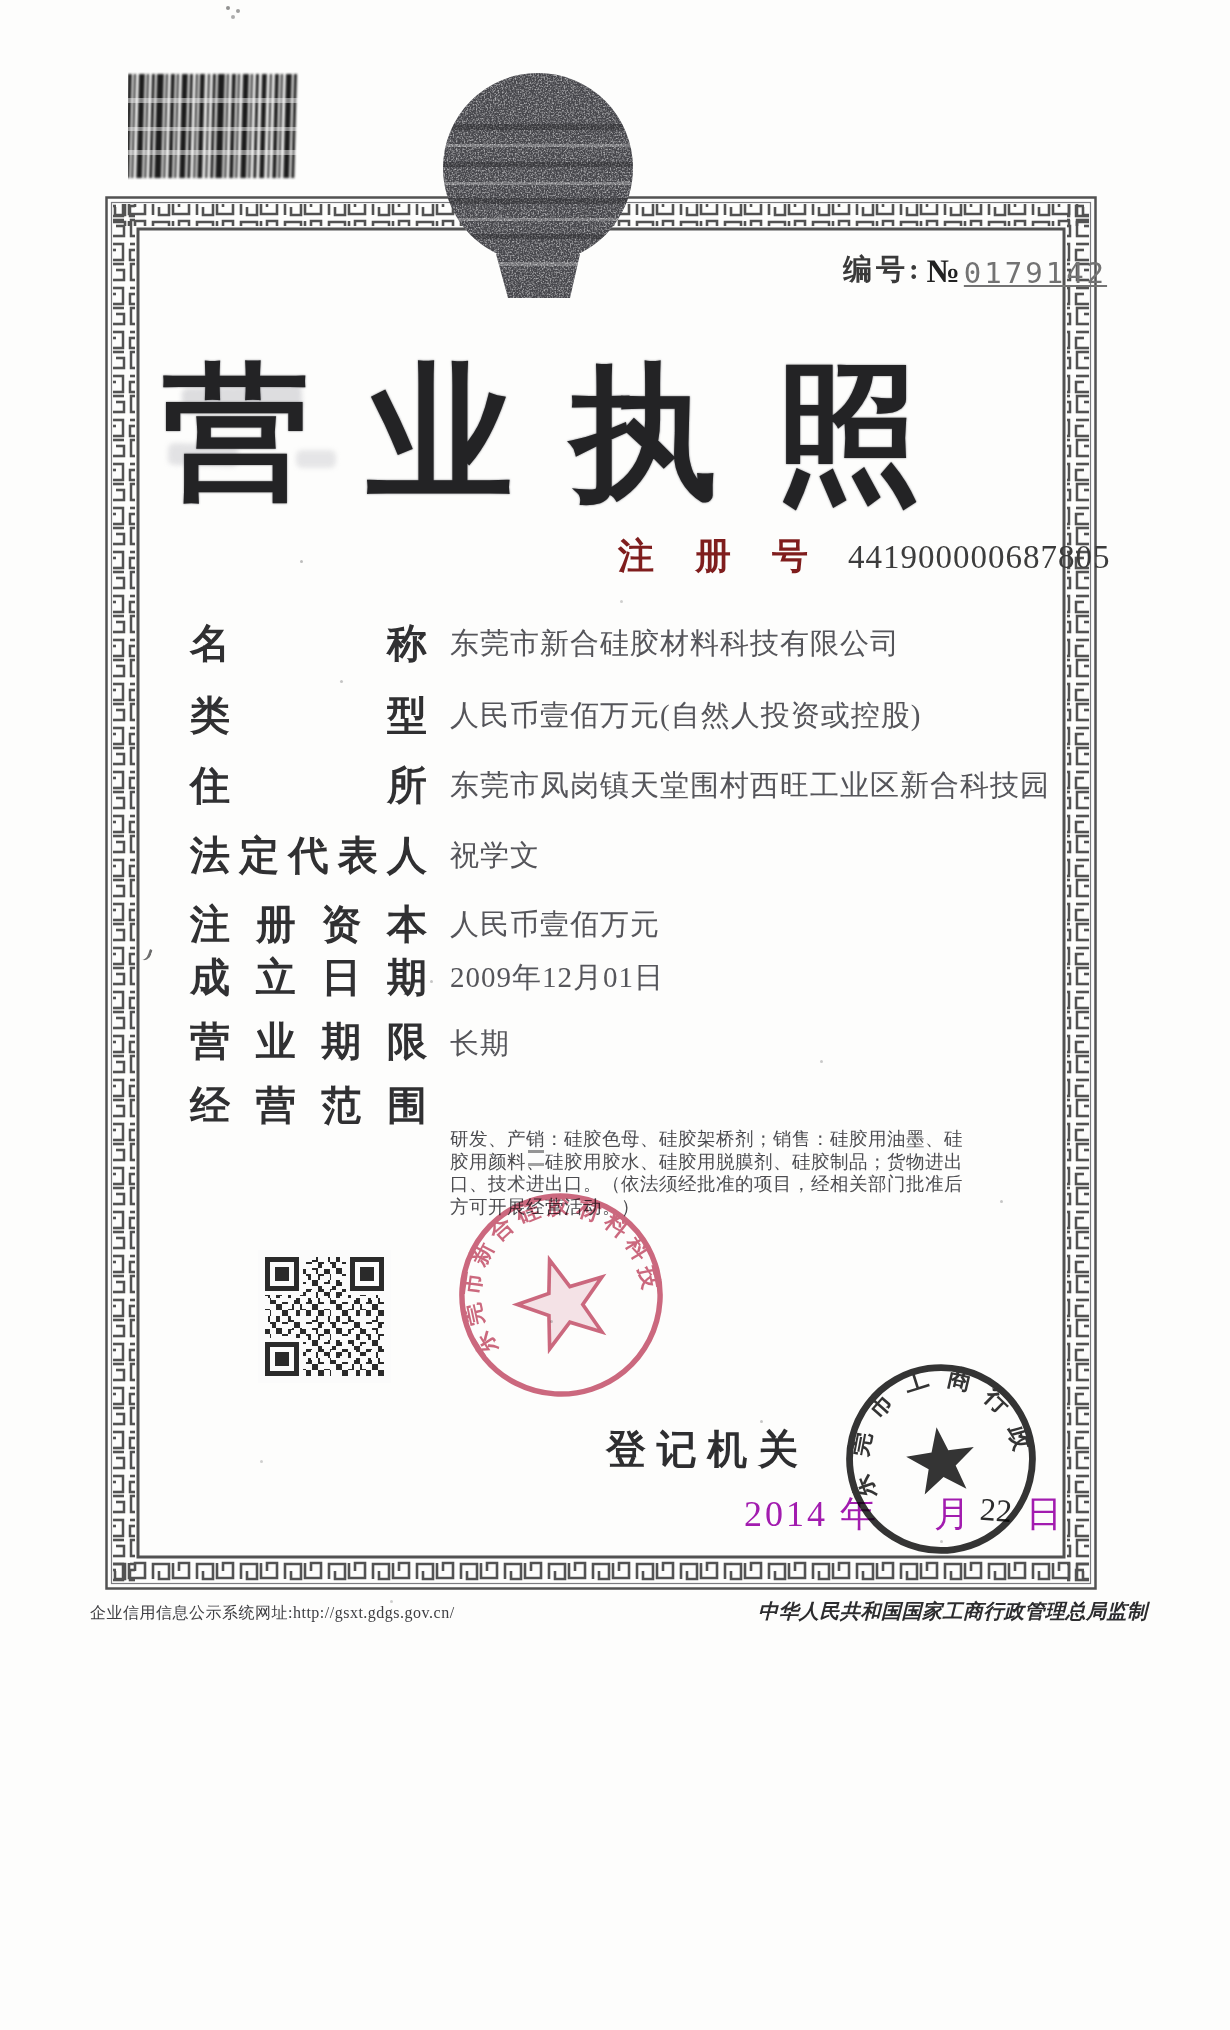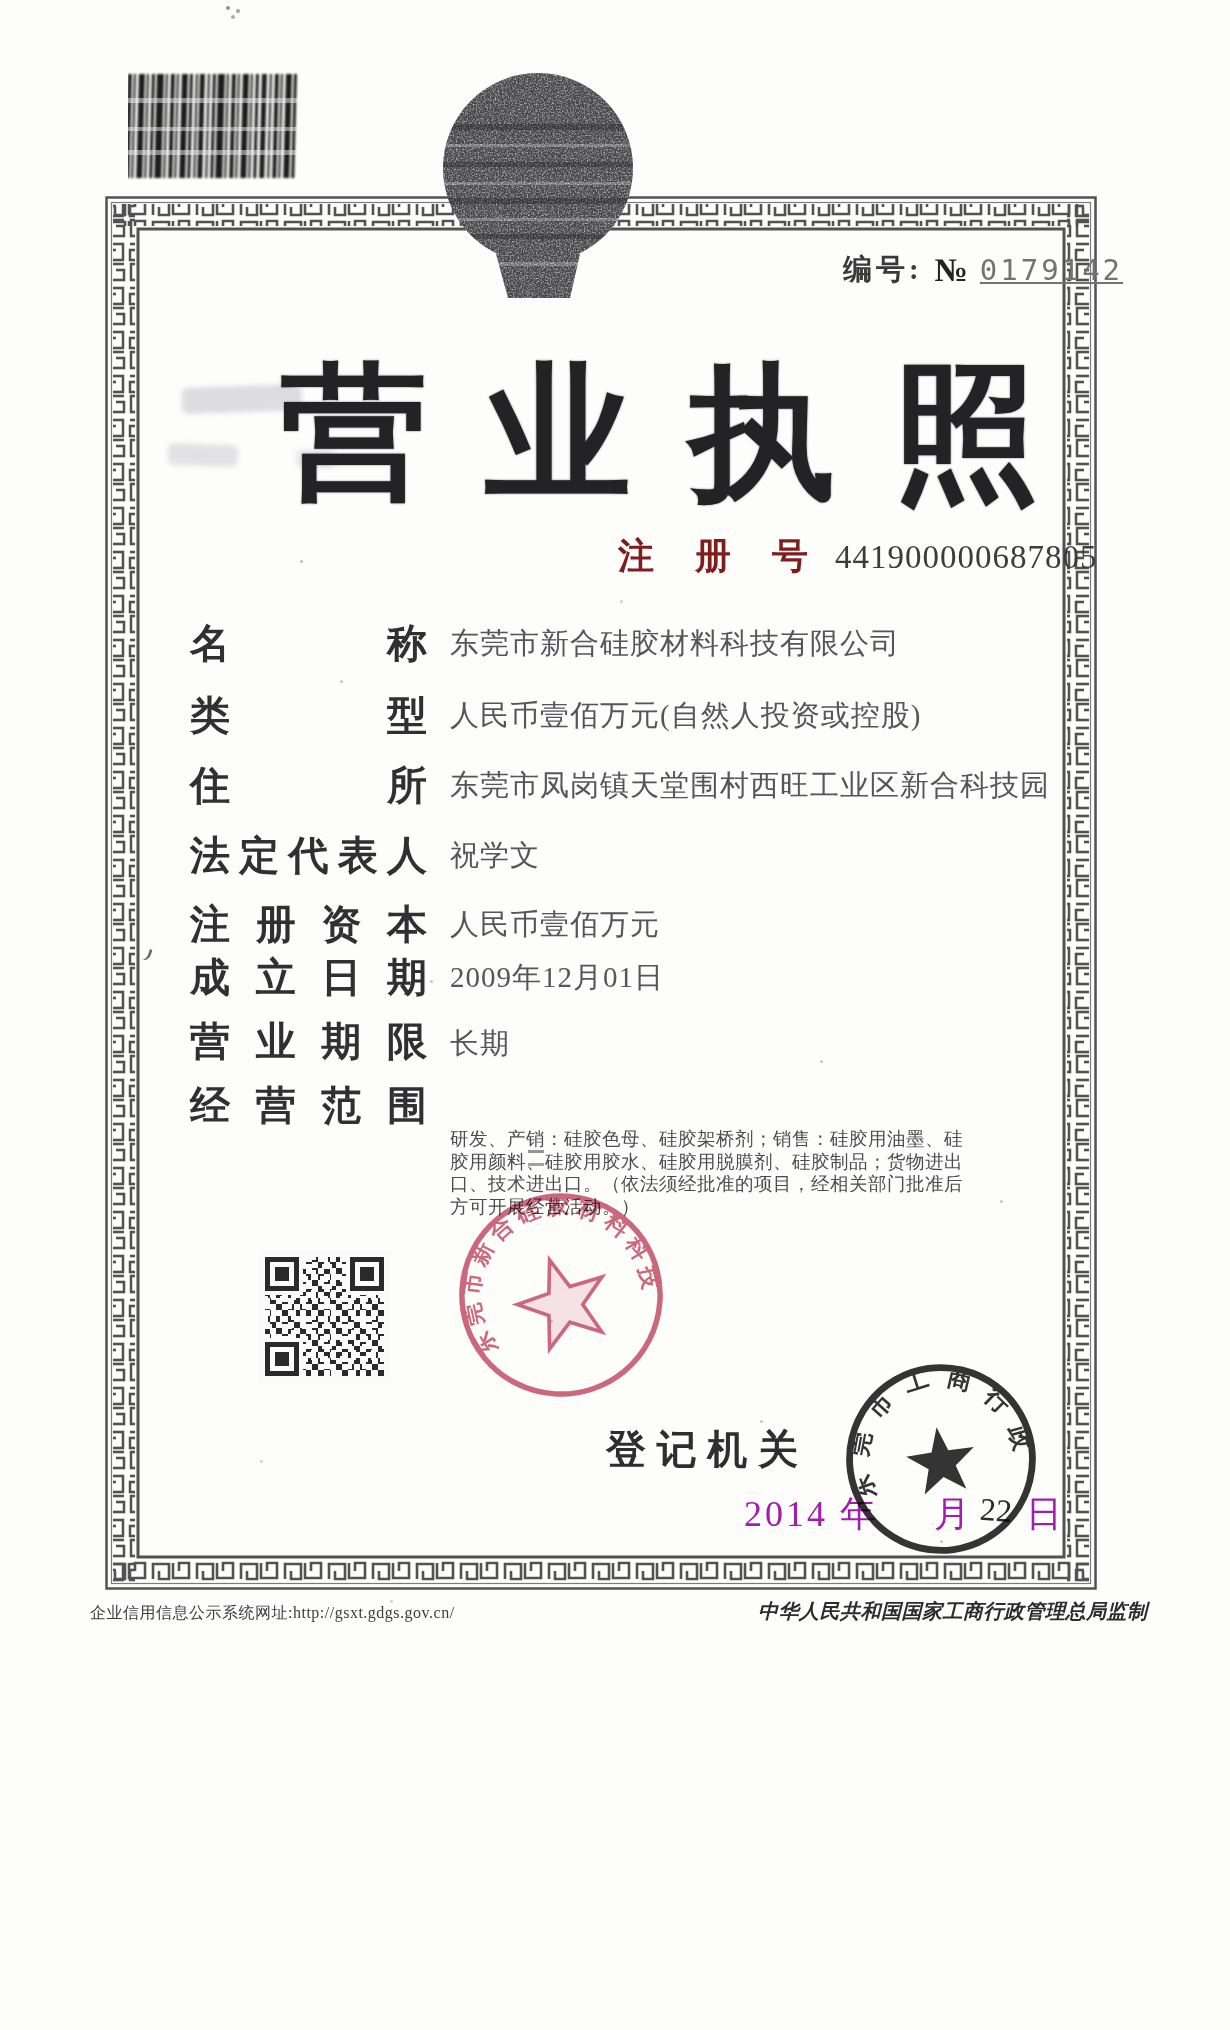--- a/index.html
+++ b/index.html
@@ -17,34 +17,34 @@
 
   
   .ghost{background:#c3c3c8;filter:blur(2.5px);opacity:.55;border-radius:6px;}
   .g1{left:182px;top:386px;width:120px;height:26px;transform:rotate(-2deg);}
   .g2{left:168px;top:444px;width:70px;height:22px;transform:rotate(2deg);opacity:.45;}
   .g3{left:296px;top:450px;width:40px;height:18px;opacity:.4;}
   .comma-mark{left:141px;top:948px;width:7px;height:13px;border-right:3px solid #4a4a4a;border-radius:0 0 8px 0;transform:rotate(18deg);opacity:.8;}
   .eq-mark{left:528px;top:1150px;width:16px;height:10px;border-top:3px solid #7c7c7c;border-bottom:3px solid #8c8c8c;opacity:.8;}
 
   
-  .serial{left:843px;top:250px;display:flex;align-items:center;gap:12px;}
+  .serial{left:843px;top:250px;display:flex;align-items:flex-end;gap:4px;}
   .serial .lab{font-size:29px;letter-spacing:4px;color:#3a3a3a;font-weight:600;}
   .serial .no{font-size:33px;font-weight:700;color:#222;}
   .serial .num{font-family:"DejaVu Sans Mono",monospace;font-size:29px;letter-spacing:3px;color:#737373;text-decoration:underline;}
 
   
-  .title{left:105px;top:336px;width:992px;text-align:right;font-family:"DejaVu Sans","Liberation Sans",sans-serif;
+  .title{left:105px;top:336px;width:992px;text-align:left;font-family:"DejaVu Sans","Liberation Sans",sans-serif;
          font-size:146px;font-weight:900;letter-spacing:58px;text-indent:58px;color:#232325;
          text-shadow:0 0 2px rgba(90,90,95,.9);}
 
   
   .regline{left:618px;top:532px;display:flex;align-items:baseline;}
   .regline .lab{font-size:36px;font-weight:600;letter-spacing:16px;color:#7f1d1d;}
-  .regline .val{font-size:33px;letter-spacing:1px;color:#3c3c3c;margin-left:11px;}
+  .regline .val{font-size:33px;letter-spacing:1px;color:#3c3c3c;margin-left:24px;}
 
   
   .flabel{left:190px;width:237px;font-size:40px;font-weight:600;color:#303032;}
   .char-justify{display:flex;justify-content:space-between;}
   .fvalue{left:450px;width:618px;font-size:29px;color:#55555a;letter-spacing:1px;white-space:nowrap;}
   .fvalue.scope{width:522px;font-size:18.5px;line-height:22.5px;letter-spacing:.5px;white-space:normal;color:#4c4c50;margin-top:44px;}
 
   
   .registrar{left:606px;top:1422px;width:192px;font-size:40px;font-weight:600;color:#2e2e30;}
   .dseg{font-size:36px;color:#a21caf;letter-spacing:3px;}

